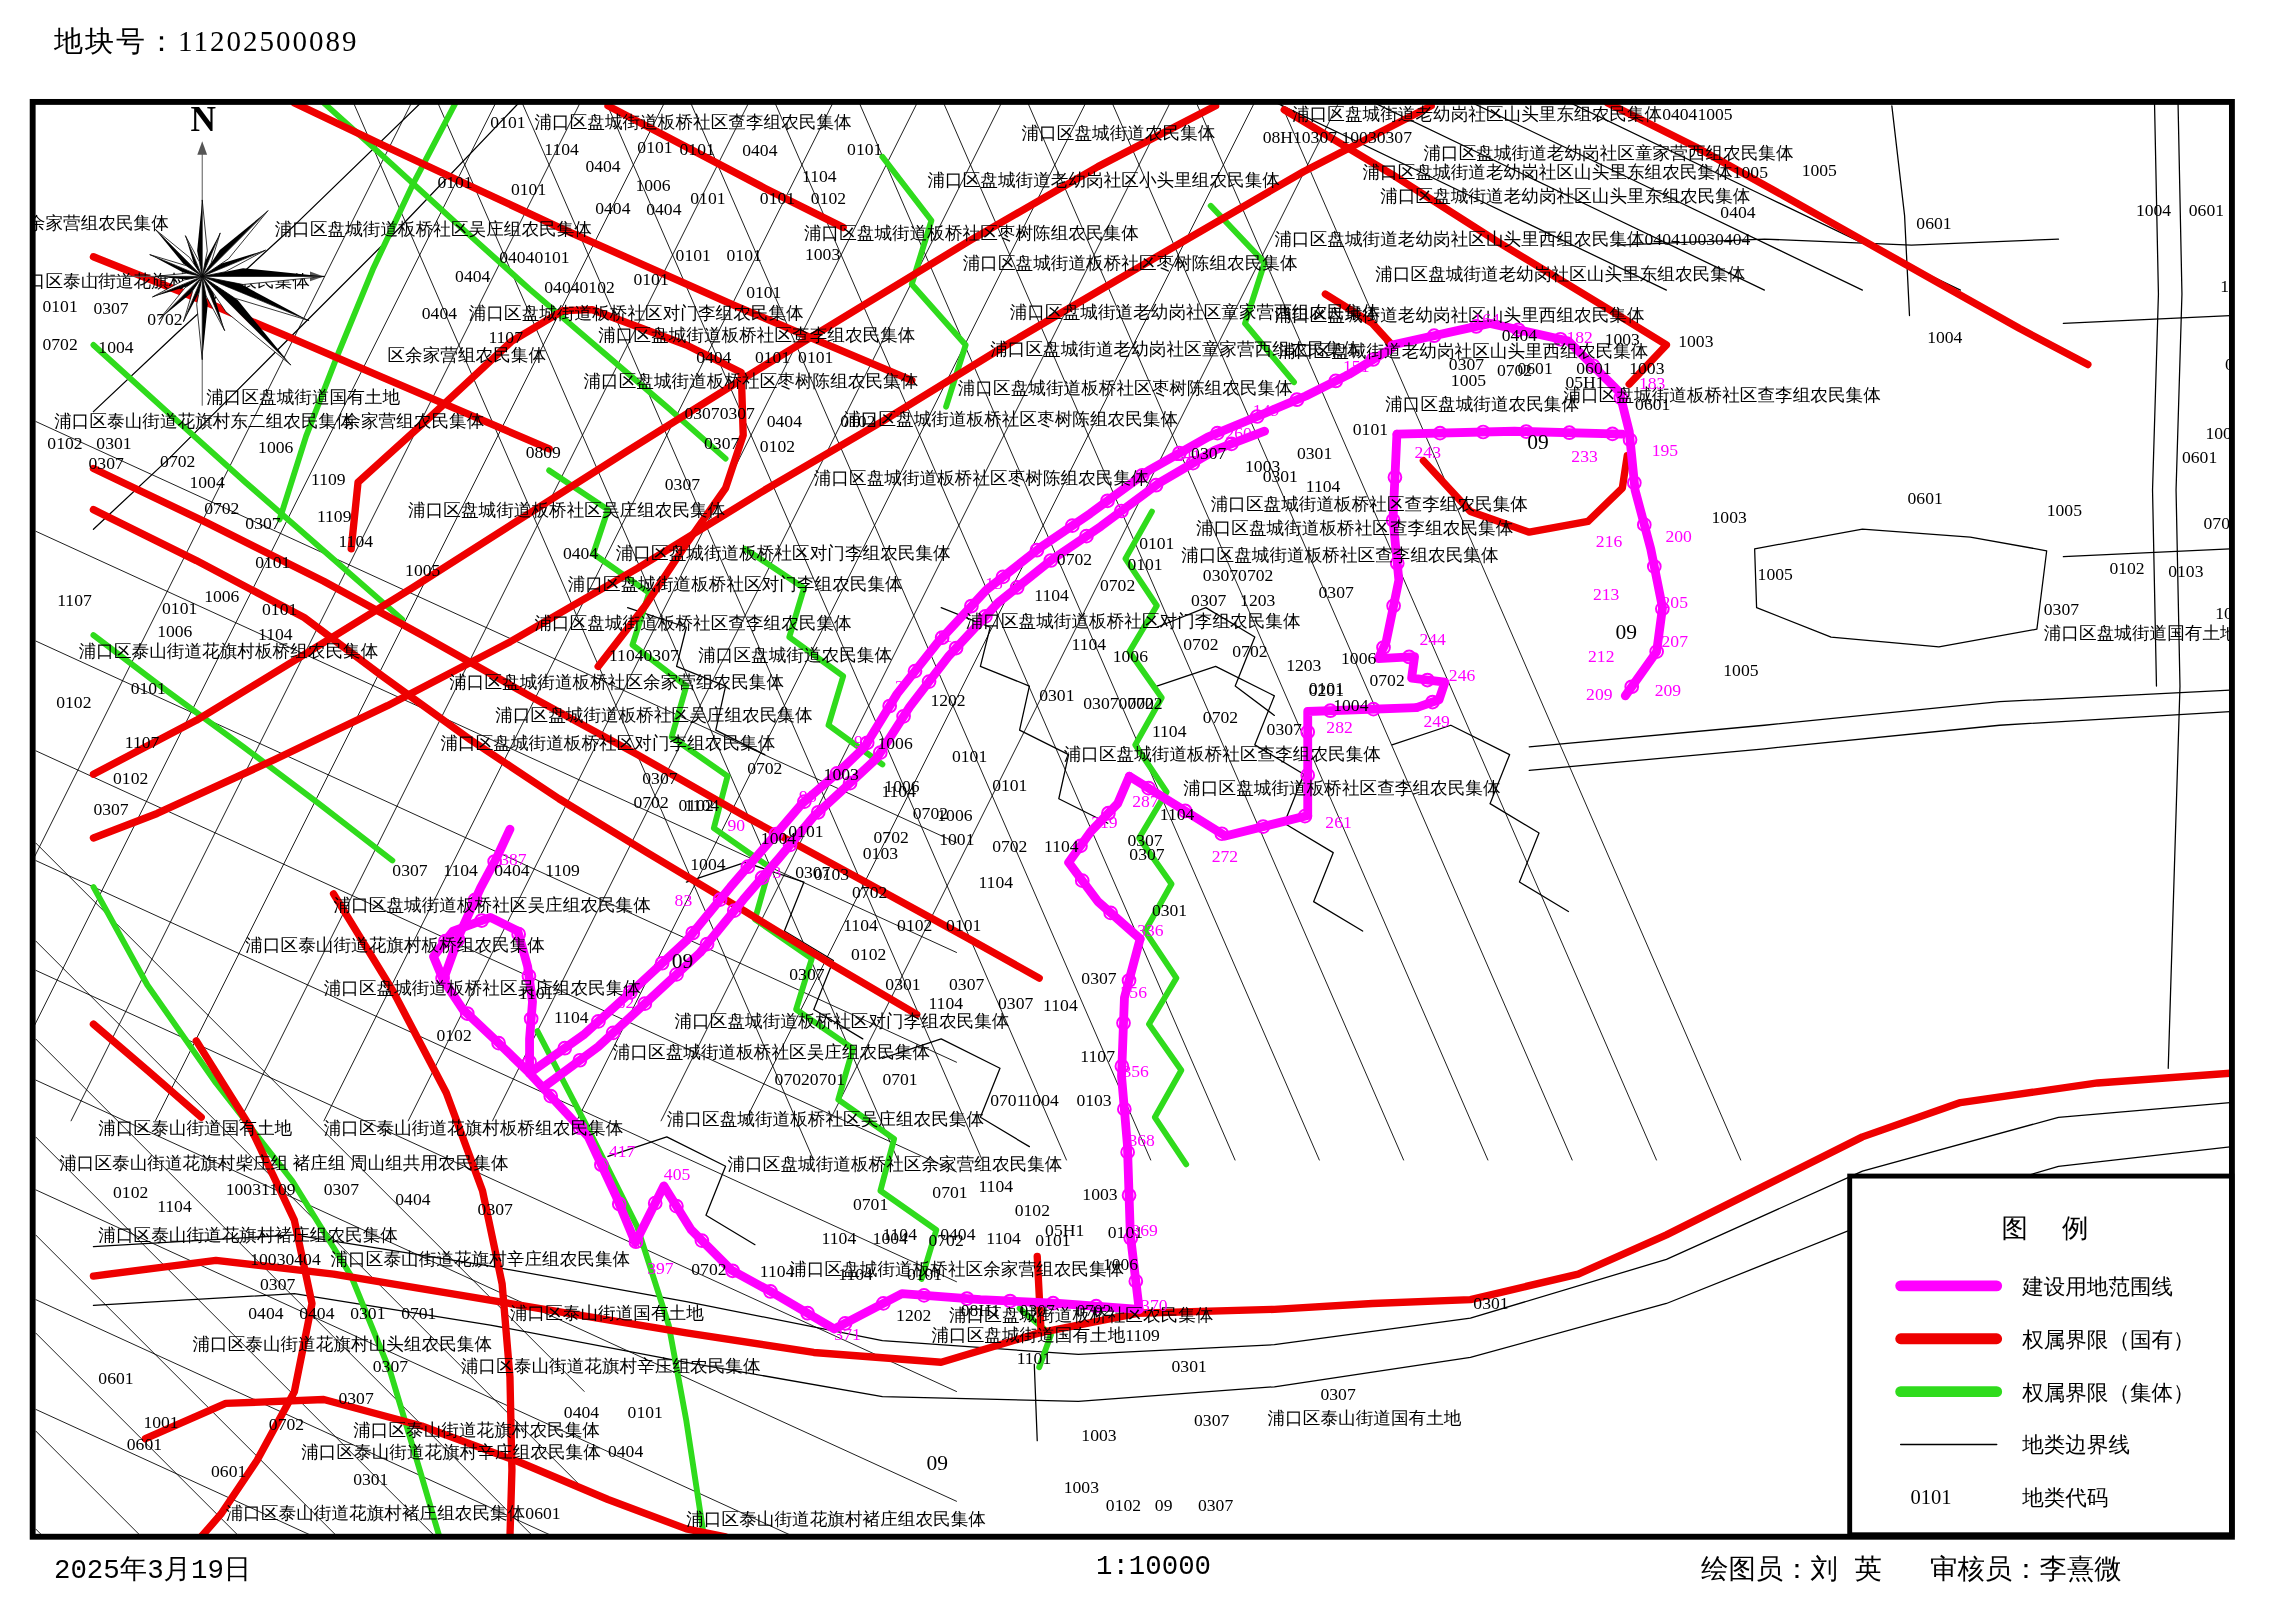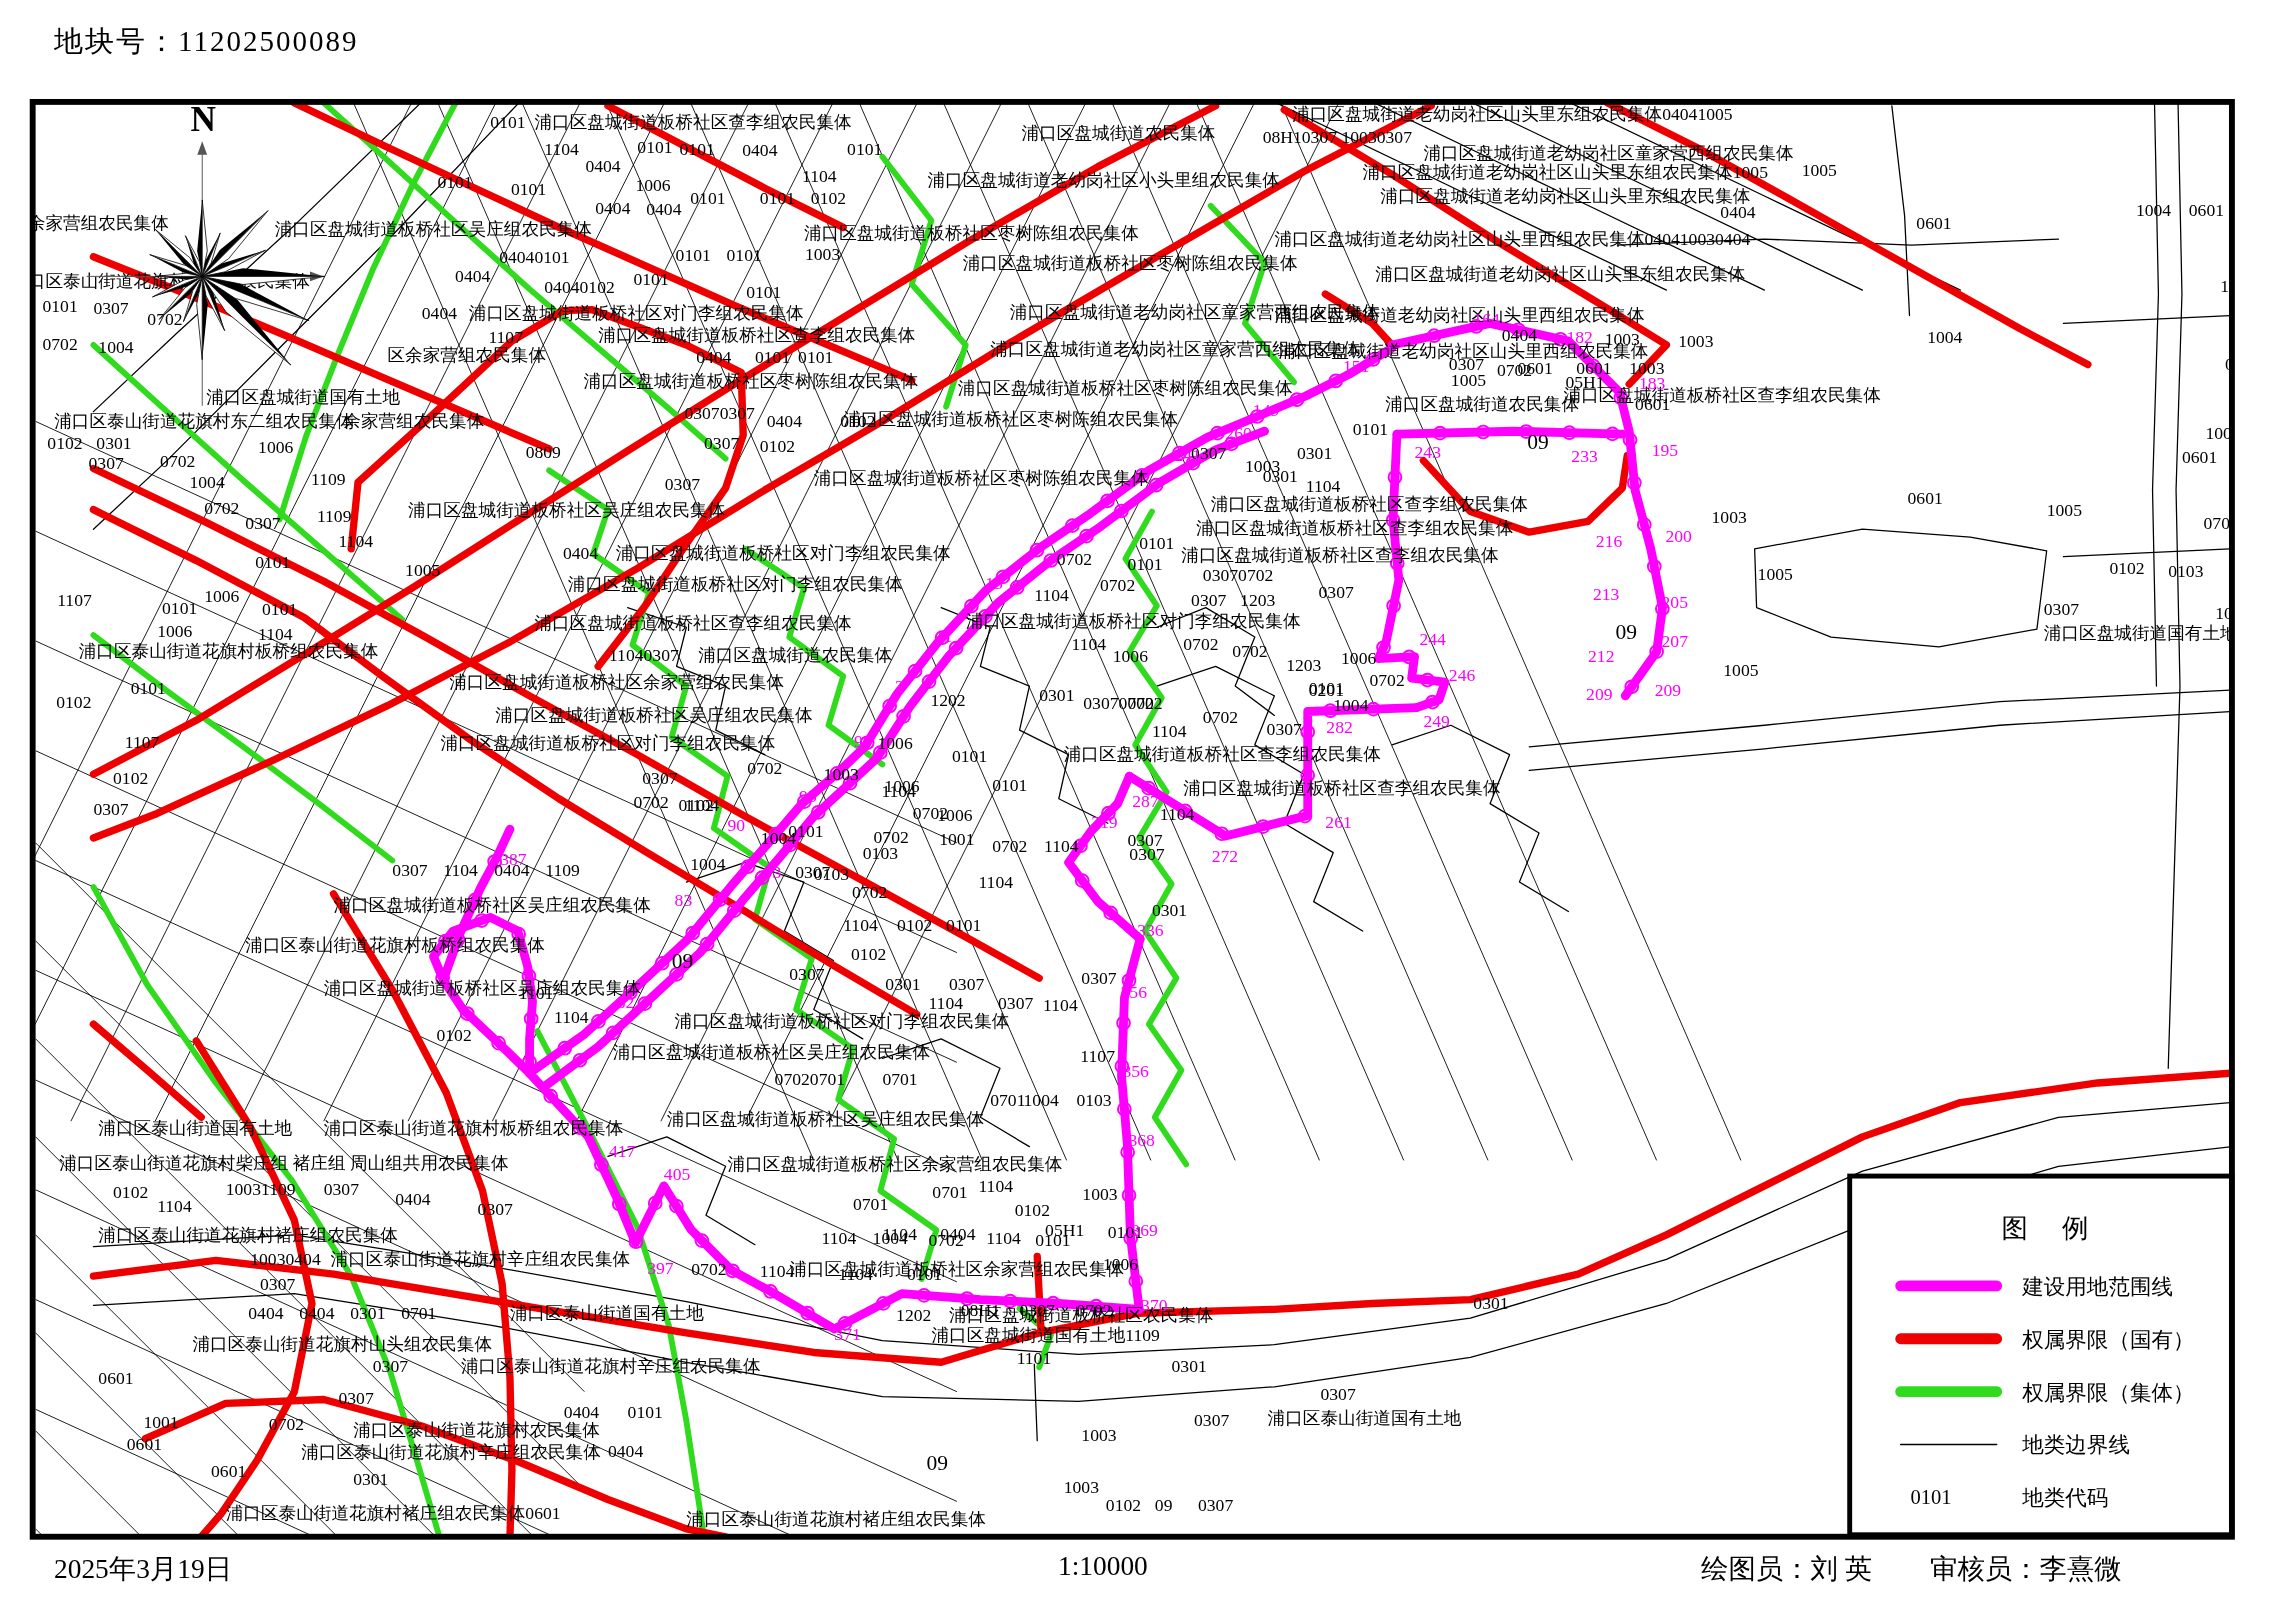--- a/index.html
+++ b/index.html
@@ -1,22 +1,22 @@
 <!DOCTYPE html>
 <html><head>
 <meta charset="utf-8">
 <style>
   html,body{margin:0;padding:0;background:#ffffff;}
   #page{position:relative;width:2294px;height:1622px;background:#ffffff;overflow:hidden;
         font-family:"Liberation Serif","DejaVu Serif",serif;}
   .hdr-parcel{position:absolute;left:54px;top:21.6px;font-size:29px;color:#000;letter-spacing:2px;}
   .hdr-title{position:absolute;left:0;right:0;top:7.8px;text-align:center;font-size:47px;font-weight:bold;color:#000;letter-spacing:9.8px;}
-  .ftr{position:absolute;top:1551px;font-size:27.4px;color:#000;}
+  .ftr{position:absolute;top:1551px;font-size:27.4px;color:#000;font-family:Liberation Mono, monospace;}
   .ftr-date{left:54px;}
-  .ftr-scale{left:1058px;}
+  .ftr-scale{left:1096px;}
   .ftr-drafter{left:1701px;}
   .ftr-reviewer{left:1930px;}
   svg text{font-family:"Liberation Serif","DejaVu Serif",serif;}
   .mlb{font-size:18px;fill:#000;}
   .mlB{font-size:22px;fill:#000;}
   .mlm{font-size:18px;fill:#ff00ff;}
   .legend-title{font-size:27px;fill:#000;letter-spacing:14px;}
   .legend-label{font-size:22px;fill:#000;}
   .legend-code{font-size:21px;fill:#000;}
   .north-n{font-size:36px;fill:#000;font-weight:bold;}

